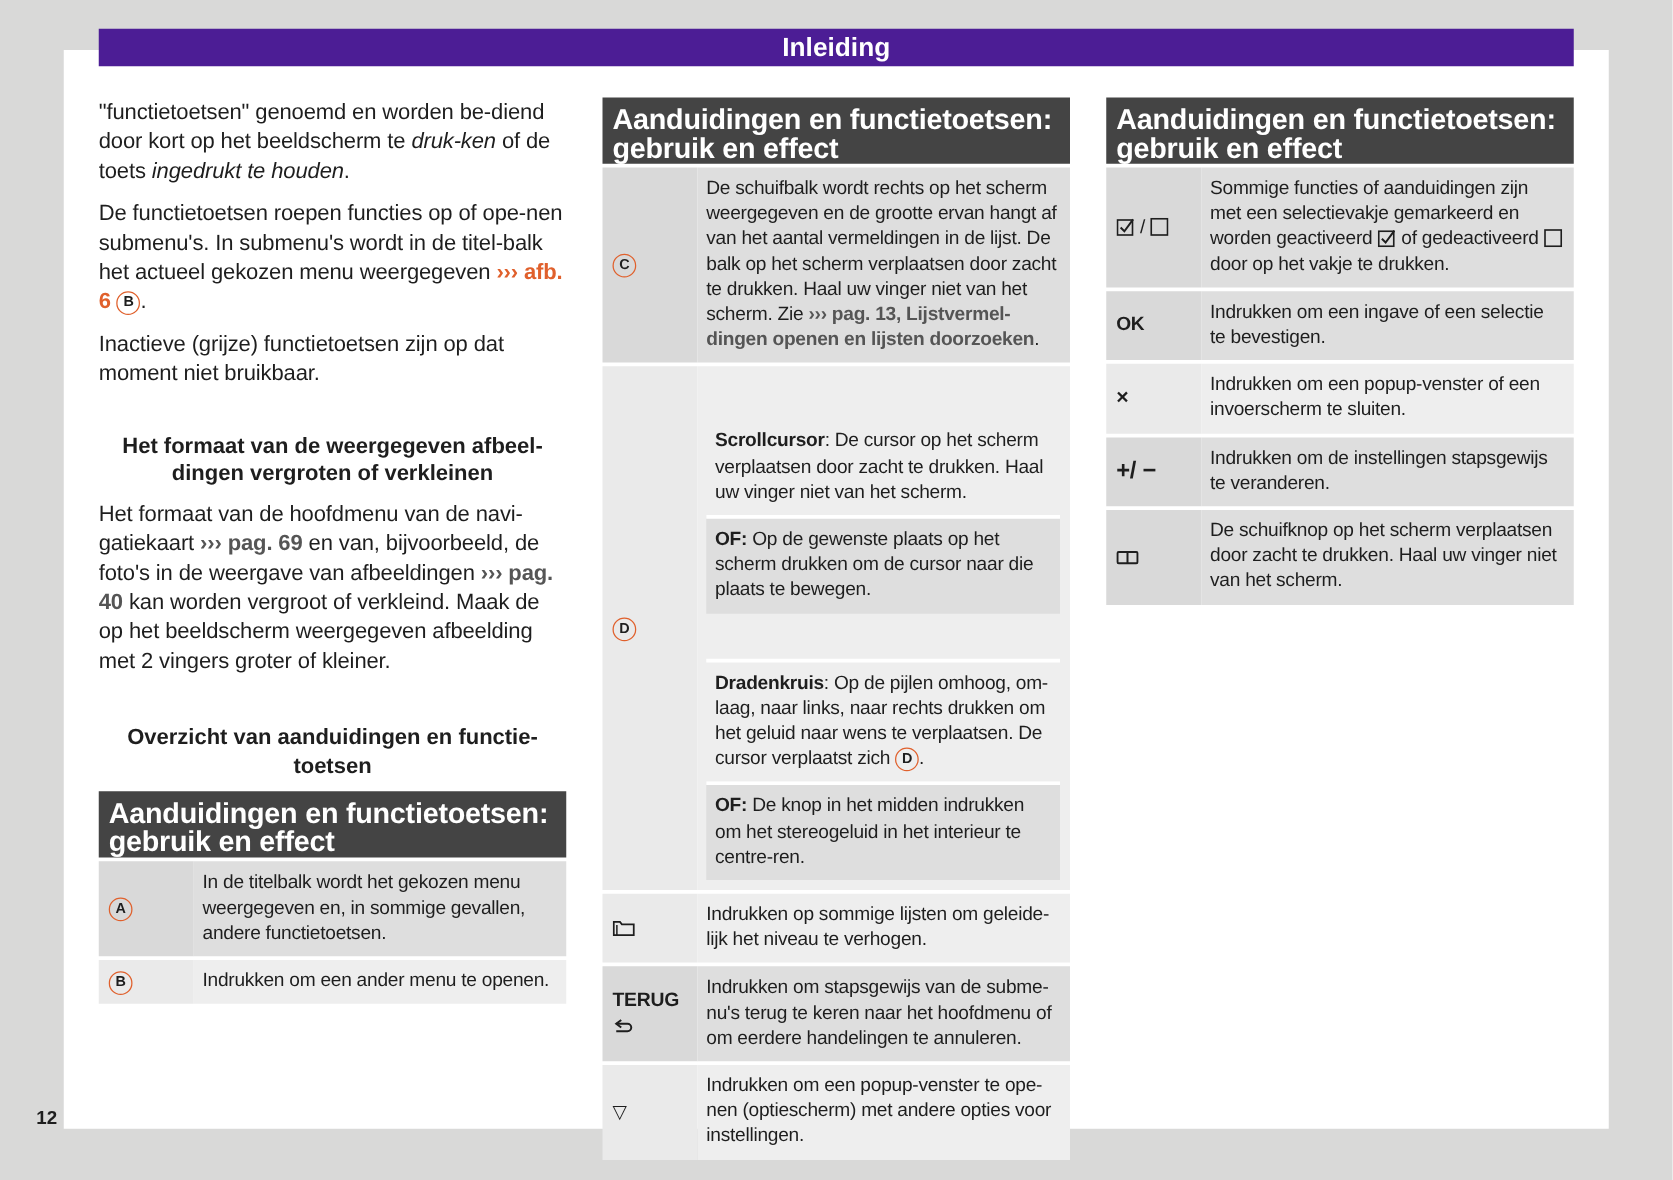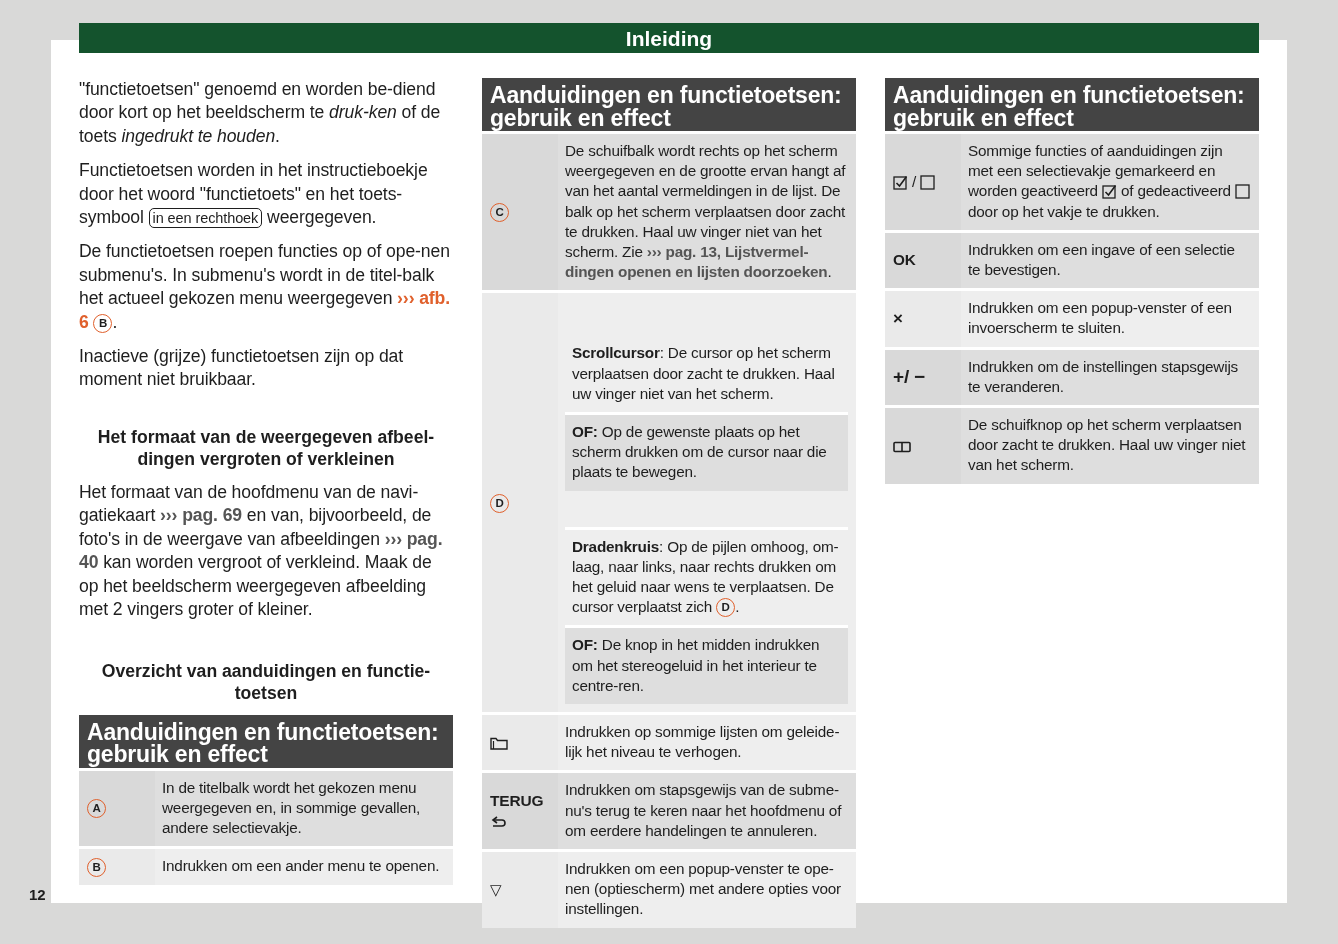--- a/index.html
+++ b/index.html
@@ -4,21 +4,21 @@
 <style>
   html, body { margin: 0; padding: 0; }
   body {
     width: 1338px; height: 944px; background: #d9d9d8; position: relative; overflow: hidden;
     font-family: "Liberation Sans", "DejaVu Sans", sans-serif; color: #1e1e1e;
   }
   .page {
     position: absolute; left: 51px; top: 40px; width: 1236px; height: 863px; background: #ffffff;
   }
   .chapter-bar {
-    position: absolute; left: 79px; top: 23px; width: 1180px; height: 30px; background: #14532d;
+    position: absolute; left: 79px; top: 23px; width: 1180px; height: 30px; background: #4c1d95;
     color: #fff; font-weight: bold; font-size: 21px; text-align: center; line-height: 31px;
   }
   .page-number {
     position: absolute; left: 29px; top: 886px; font-size: 15px; font-weight: bold; color: #1e1e1e;
   }
   .col { position: absolute; top: 78px; }
   .col-left { left: 79px; width: 374px; }
   .col-mid { left: 482px; width: 374px; }
   .col-right { left: 885px; width: 374px; }
 
@@ -66,42 +66,39 @@
 <div class="page"></div>
 <div class="chapter-bar">
   <span>Inleiding</span>
 </div>
 
 <div class="col col-left">
   <p class="body-text">
     <span>"functietoetsen" genoemd en worden be-diend door kort op het beeldscherm te </span><em>druk-ken</em><span> of de toets </span><em>ingedrukt te houden</em><span>.</span>
   </p>
   <p class="body-text">
-    <span>Functietoetsen worden in het instructieboekje door het woord "functietoets" en het toets-symbool </span><span class="keybox">in een rechthoek</span><span> weergegeven.</span>
-  </p>
-  <p class="body-text">
     <span>De functietoetsen roepen functies op of ope-nen submenu's. In submenu's wordt in de titel-balk het actueel gekozen menu weergegeven </span><span class="ref">››› afb. 6</span> <span class="circle">B</span><span>.</span>
   </p>
   <p class="body-text">Inactieve (grijze) functietoetsen zijn op dat moment niet bruikbaar.</p>
 
   <h3 class="section-title">Het formaat van de weergegeven afbeel-dingen vergroten of verkleinen</h3>
   <p class="body-text">
     <span>Het formaat van de hoofdmenu van de navi-gatiekaart </span><span class="ref-grey">››› pag. 69</span><span> en van, bijvoorbeeld, de foto's in de weergave van afbeeldingen </span><span class="ref-grey">››› pag. 40</span><span> kan worden vergroot of verkleind. Maak de op het beeldscherm weergegeven afbeelding met 2 vingers groter of kleiner.</span>
   </p>
 
   <h3 class="section-title second">Overzicht van aanduidingen en functie-toetsen</h3>
 
   <table class="info">
     <tbody>
         <tr>
           <th colspan="2">Aanduidingen en functietoetsen: gebruik en effect</th>
         </tr>
     <tr class="dark">
       <td class="icon-cell"><span class="circle">A</span></td>
-      <td class="desc-cell">In de titelbalk wordt het gekozen menu weergegeven en, in sommige gevallen, andere selectievakje.</td>
+      <td class="desc-cell">In de titelbalk wordt het gekozen menu weergegeven en, in sommige gevallen, andere functietoetsen.</td>
     </tr>
     <tr class="light">
       <td class="icon-cell"><span class="circle">B</span></td>
       <td class="desc-cell">Indrukken om een ander menu te openen.</td>
     </tr>
   </tbody>
     </table>
 </div>
 
 <div class="col col-mid">

